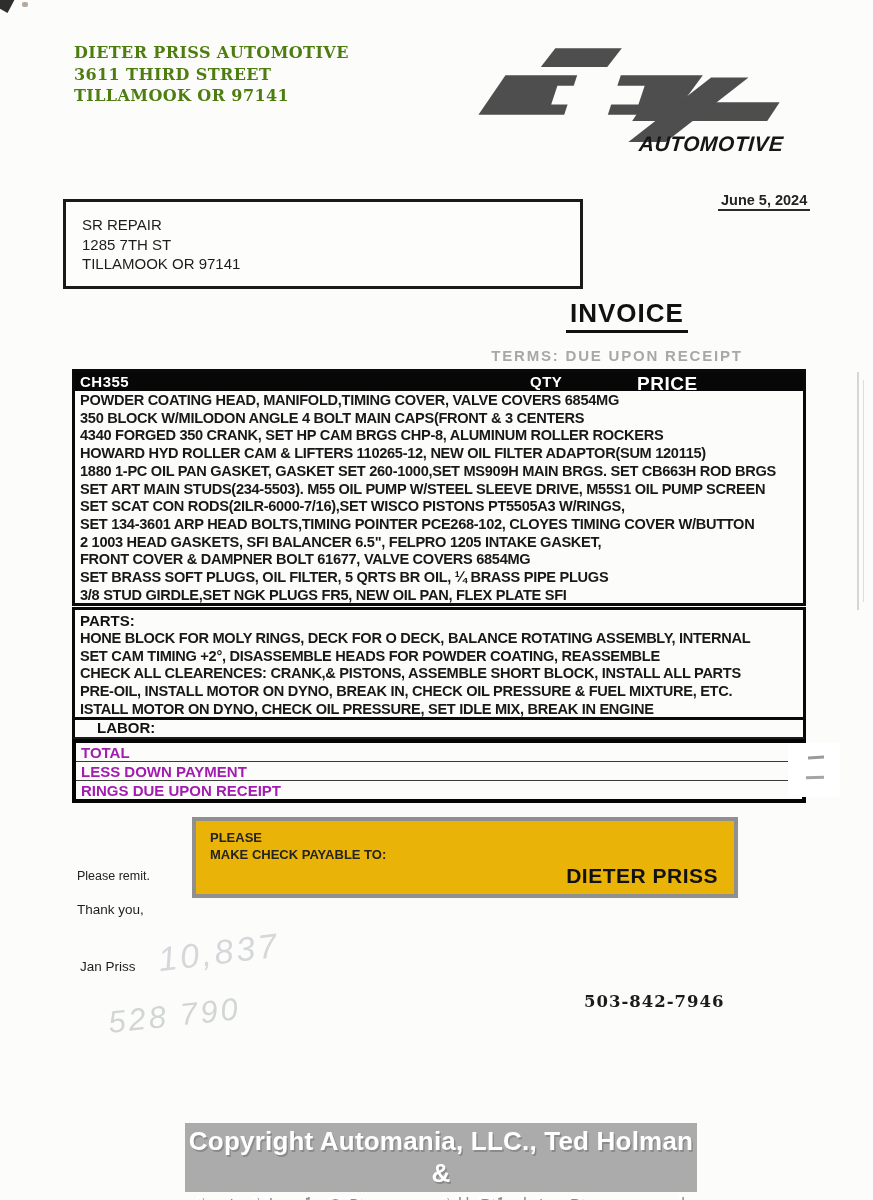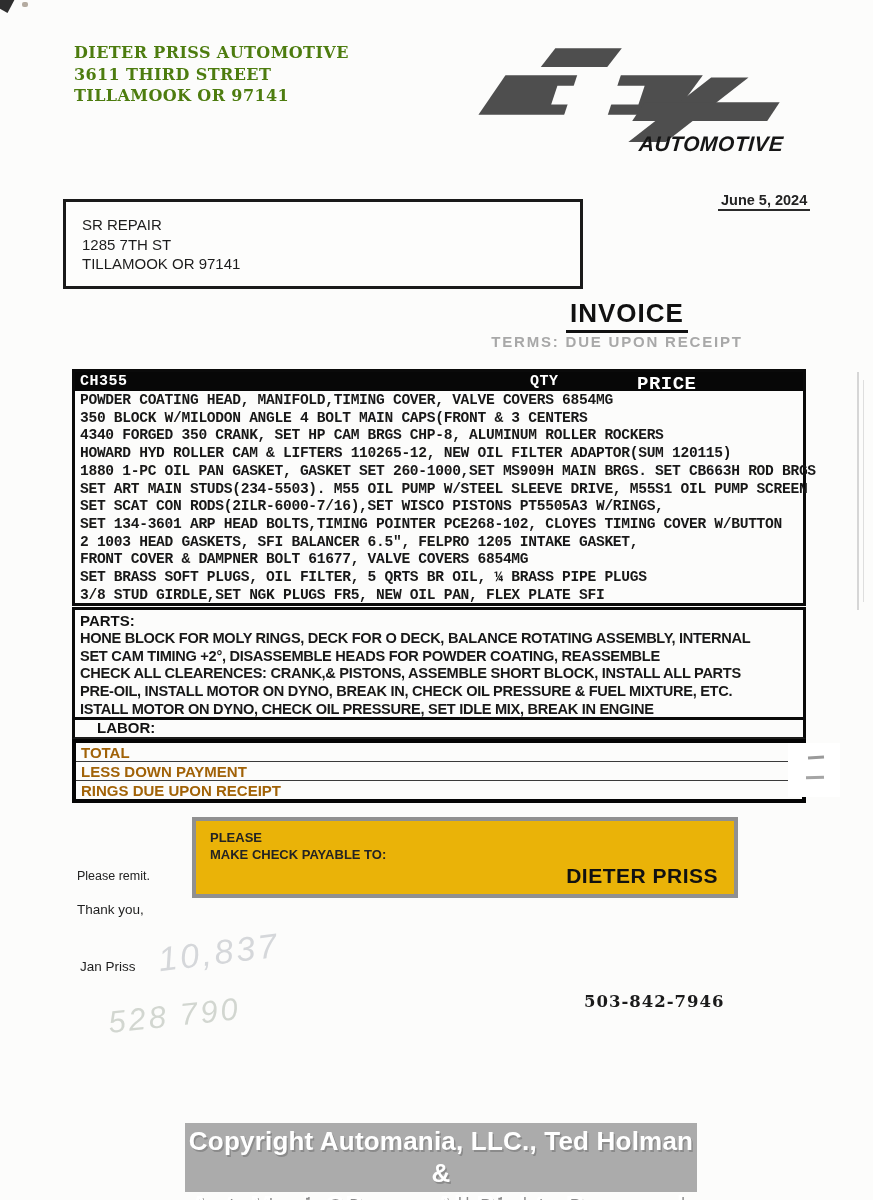--- a/index.html
+++ b/index.html
@@ -23,45 +23,45 @@
 
   
   .recipient-box { position:absolute; left:63px; top:199px; width:520px; height:90px;
                    border:3px solid #1a1a1a; background:#fdfdfc; }
   .recipient-text { position:absolute; left:16px; top:13px; font-size:15px; line-height:19.5px; color:#1d1d1d; }
 
   
   .invoice-head { position:absolute; left:452px; top:298px; width:330px; text-align:center; }
   .invoice-title { display:inline-block; font-size:26px; font-weight:bold; letter-spacing:1px;
                    color:#111; border-bottom:3.5px solid #111; padding:0 4px 1px 4px;margin-left:20px; }
-  .invoice-terms { margin-top:0; font-size:15px; font-weight:bold; letter-spacing:1.8px; color:#a8a8a8; }
-
-  
-  .items-box { position:absolute; left:72px; top:369px; width:734px; height:237px; border:3px solid #0a0a0a;font-family:Liberation Mono, monospace; }
+  .invoice-terms { margin-top:14px; font-size:15px; font-weight:bold; letter-spacing:1.8px; color:#a8a8a8; }
+
+  
+  .items-box { position:absolute; left:72px; top:369px; width:734px; height:237px; border:3px solid #0a0a0a; }
   .items-header { position:relative; height:19px; background:#070707; color:#fff; }
   .items-code { position:absolute; left:5px; top:1px; font-size:15px; font-weight:bold; letter-spacing:.5px; }
   .items-qty { position:absolute; left:455px; top:1px; font-size:15px; font-weight:bold; letter-spacing:.5px; }
   .items-price { position:absolute; left:562px; top:1px; font-size:19px; font-weight:bold; letter-spacing:.5px; }
   .line-list { padding:1px 0 0 5px; }
   .doc-line { font-size:14.6px; font-weight:bold; line-height:17.7px; letter-spacing:-0.3px;
               color:#181818; white-space:nowrap; }
 
   
   .parts-box { position:absolute; left:72px; top:607px; width:734px; height:113px; border:3px solid #0a0a0a;
                padding:2px 0 0 5px; }
   .section-label { font-size:15px; font-weight:bold; line-height:18px; color:#121212; }
 
   
   .labor-row { position:absolute; left:72px; top:718px; width:734px; height:21px;
                border-left:3px solid #0a0a0a; border-right:3px solid #0a0a0a; border-bottom:2px solid #1c1c1c;
                padding:1px 0 0 22px; }
 
   
   .totals-box { position:absolute; left:72px; top:739px; width:734px; height:64px; border:4px solid #050505; }
-  .total-row { height:19px; padding:0 0 0 5px; font-size:15px; font-weight:bold; color:#a16207;
+  .total-row { height:19px; padding:0 0 0 5px; font-size:15px; font-weight:bold; color:#a21caf;
                border-bottom:1.5px solid #3a3a3a; line-height:19px; }
   .total-row:last-child { border-bottom:none; }
 
   
   .whiteout { position:absolute; left:788px; top:743px; width:52px; height:54px; background:#ffffff; }
   .wo-dash1 { position:absolute; left:808px; top:756px; width:16px; height:3px; background:#9a9a9a; transform:rotate(-3deg); }
   .wo-dash2 { position:absolute; left:806px; top:776px; width:18px; height:3px; background:#a5a5a5; transform:rotate(-2deg); }
 
   
   .check-box { position:absolute; left:192px; top:817px; width:546px; height:81px; border:4px solid #909090; background:#eab308;padding-left:8px; }

